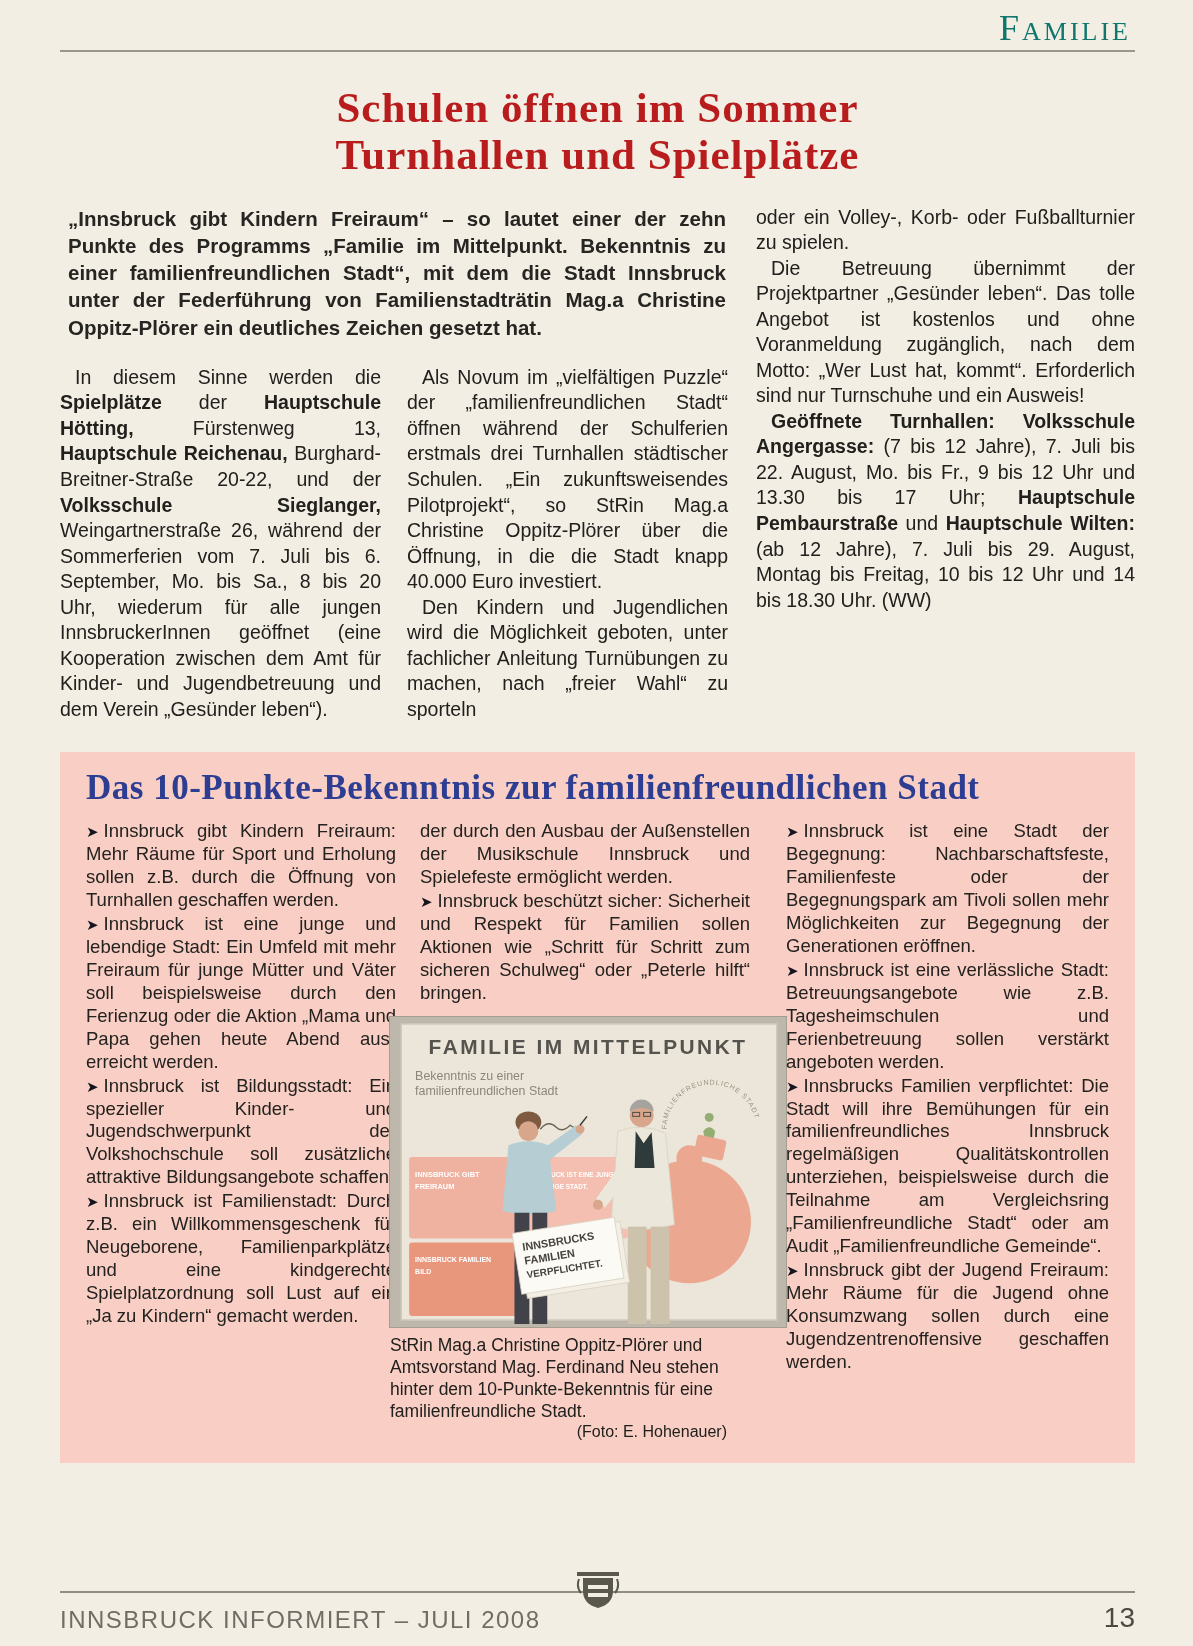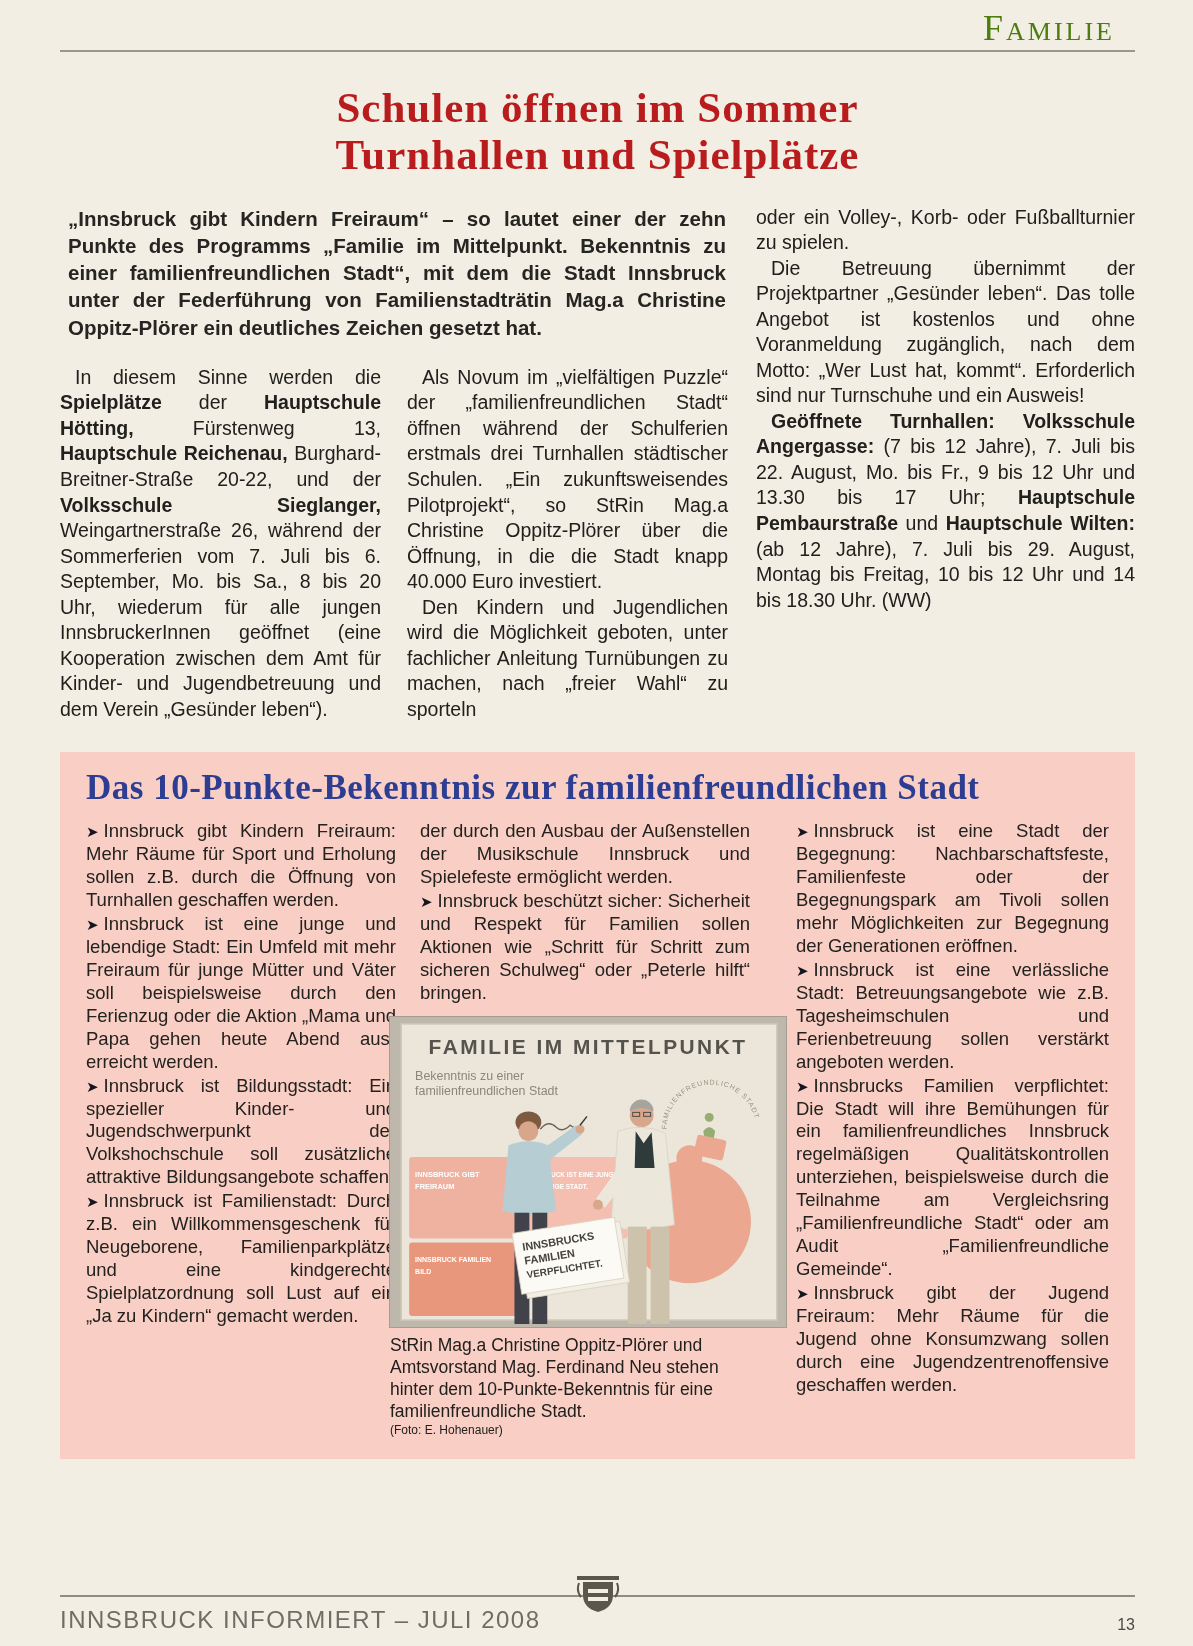--- a/index.html
+++ b/index.html
@@ -7,23 +7,23 @@
   body {
     width:1193px; height:1646px; position:relative; overflow:hidden;
     background:#f2eee4; color:#1e1d1b;
     font-family:"Liberation Sans", sans-serif;
   }
   .page { position:absolute; inset:0; padding:10px 58px 0 60px; }
 
   
   .hdr { position:relative; height:48px; }
   .section-label {
-    position:absolute; right:20px; top:0;
+    position:absolute; right:4px; top:0;
     font-family:"Liberation Serif", serif;
-    font-size:26px; letter-spacing:3px; color:#4d7c0f; line-height:1;
+    font-size:26px; letter-spacing:3px; color:#0f766e; line-height:1;
   }
   .section-label::first-letter { font-size:36px; }
   .top-rule { position:absolute; left:0; right:0; top:40px; border-top:2px solid #9a978e; }
 
   
   .headline { text-align:center; margin-top:26px; }
   .hl {
     display:block;
     font-family:"Liberation Serif", serif; font-weight:bold;
     font-size:43px; line-height:1.1; color:#b91c1c; letter-spacing:1px;
@@ -45,39 +45,39 @@
 
   
   .pinkbox { background:#f9cfc5; margin-top:30px; padding:14px 26px 22px 26px; }
   .pb-title {
     font-family:"Liberation Serif", serif; font-weight:bold;
     font-size:35px; color:#2c3d92; letter-spacing:0.5px; margin:2px 0 12px 0;
   }
   .pb-cols { display:flex; }
   .pb-col1 { width:310px; flex:none; margin-right:24px; }
   .pb-col2 { width:330px; flex:none; margin-right:36px; }
-  .pb-col3 { flex:1; min-width:0;padding-left:10px; }
+  .pb-col3 { flex:1; min-width:0; }
   .pb-item { font-size:18.5px; line-height:1.24; text-align:justify; color:#23221f; margin-bottom:1px; }
   .arrow { font-size:15px; margin-right:5px; color:#15151f; }
 
   
   .photo-wrap { width:337px; margin:12px 0 0 -30px; }
   .photo { display:block; width:396px; height:310px; border:1px solid #97918300; outline:1px solid #a59e90; background:#bdb7ac; }
   .caption {
     font-size:17.5px; line-height:1.26; color:#21201d;
     margin-top:7px; text-align:left;
   }
-  .credit { font-style:normal; font-size:12px; color:#21201d; text-align:left; margin-top:1px; }
+  .credit { font-style:normal; font-size:16px; color:#21201d; text-align:right; margin-top:1px; }
 
   
   .footer { position:absolute; left:60px; right:58px; bottom:12px; }
   .footer-rule { border-top:2px solid #8f8c82; }
   .footer-row { display:flex; justify-content:space-between; align-items:flex-end; margin-top:9px; }
   .footer-title { color:#6f6d64; font-size:24px; letter-spacing:1.5px; }
-  .page-number { color:#4c4a42; font-size:16px; }
+  .page-number { color:#4c4a42; font-size:28px; }
   .emblem { position:absolute; left:50%; top:-20px; transform:translateX(-50%); }
 </style>
 </head>
 <body>
 
 <div class="page">
 
   <div class="hdr">
     <div class="section-label">FAMILIE</div>
     <div class="top-rule"></div>

